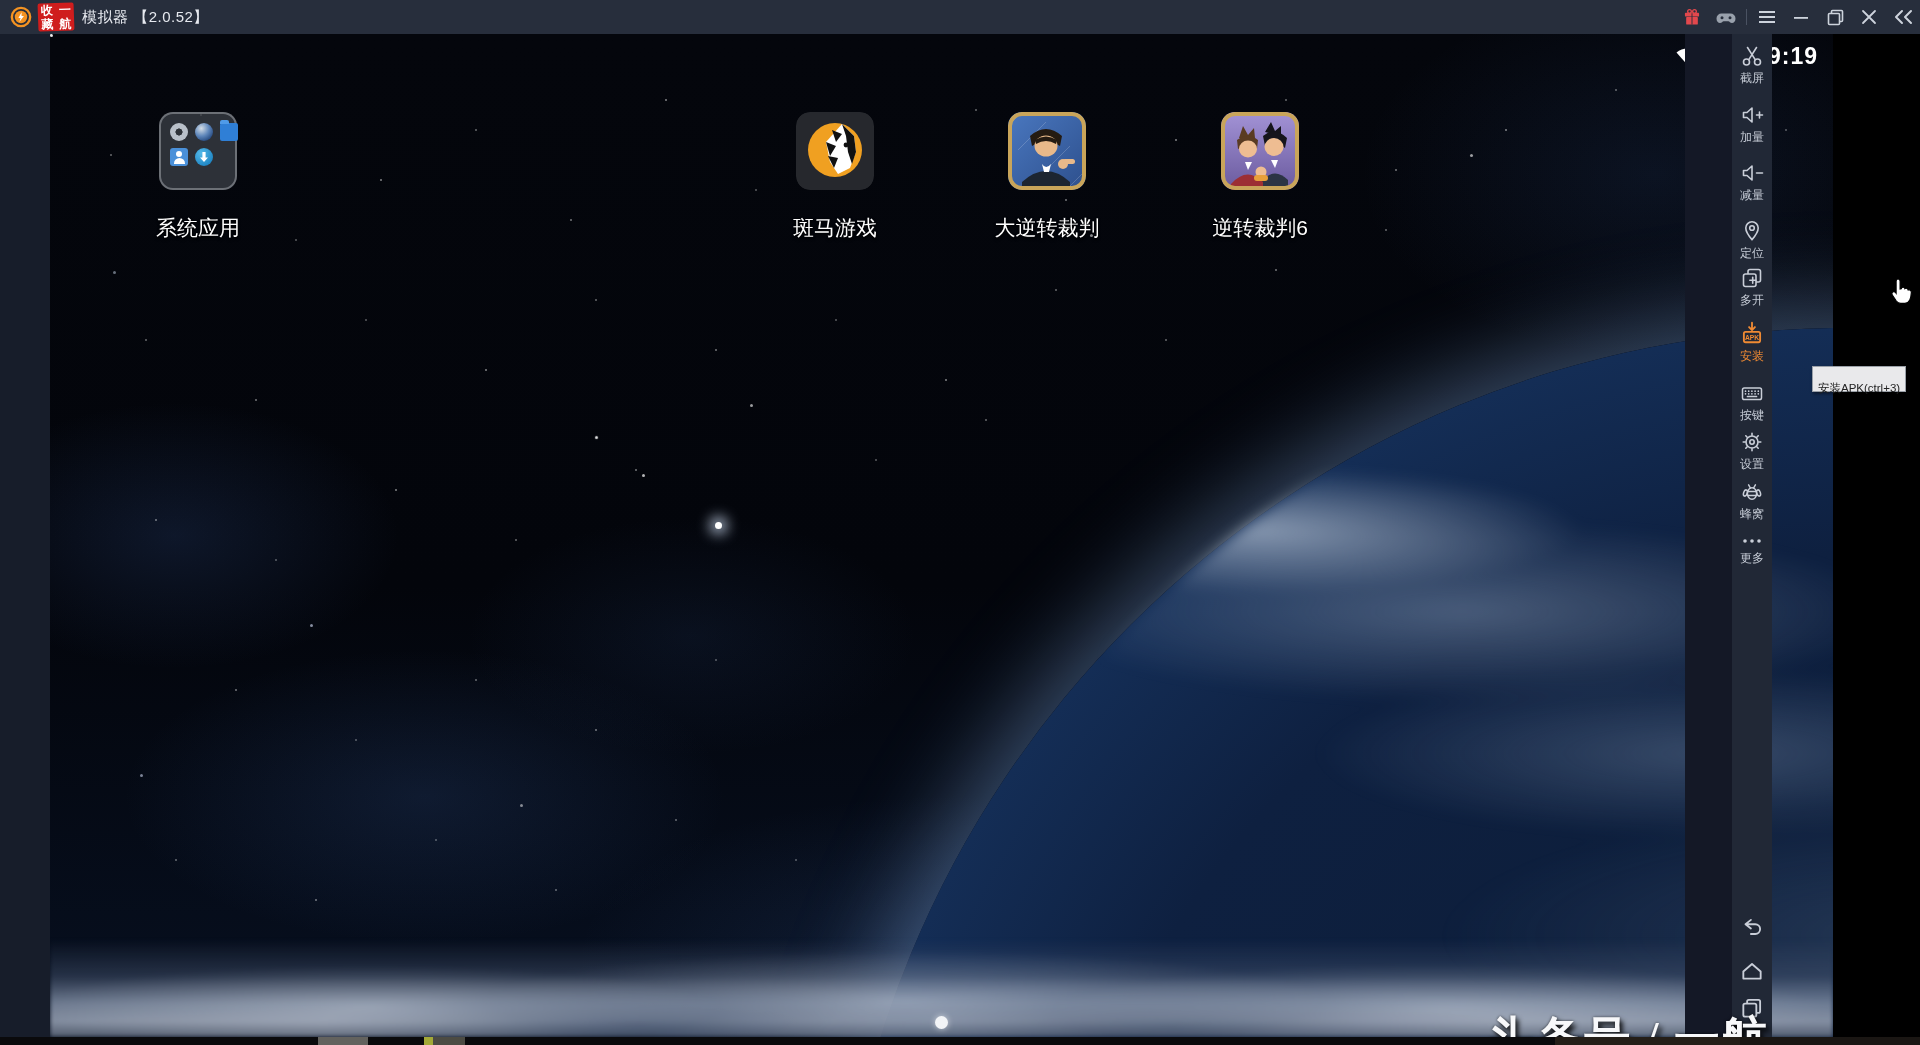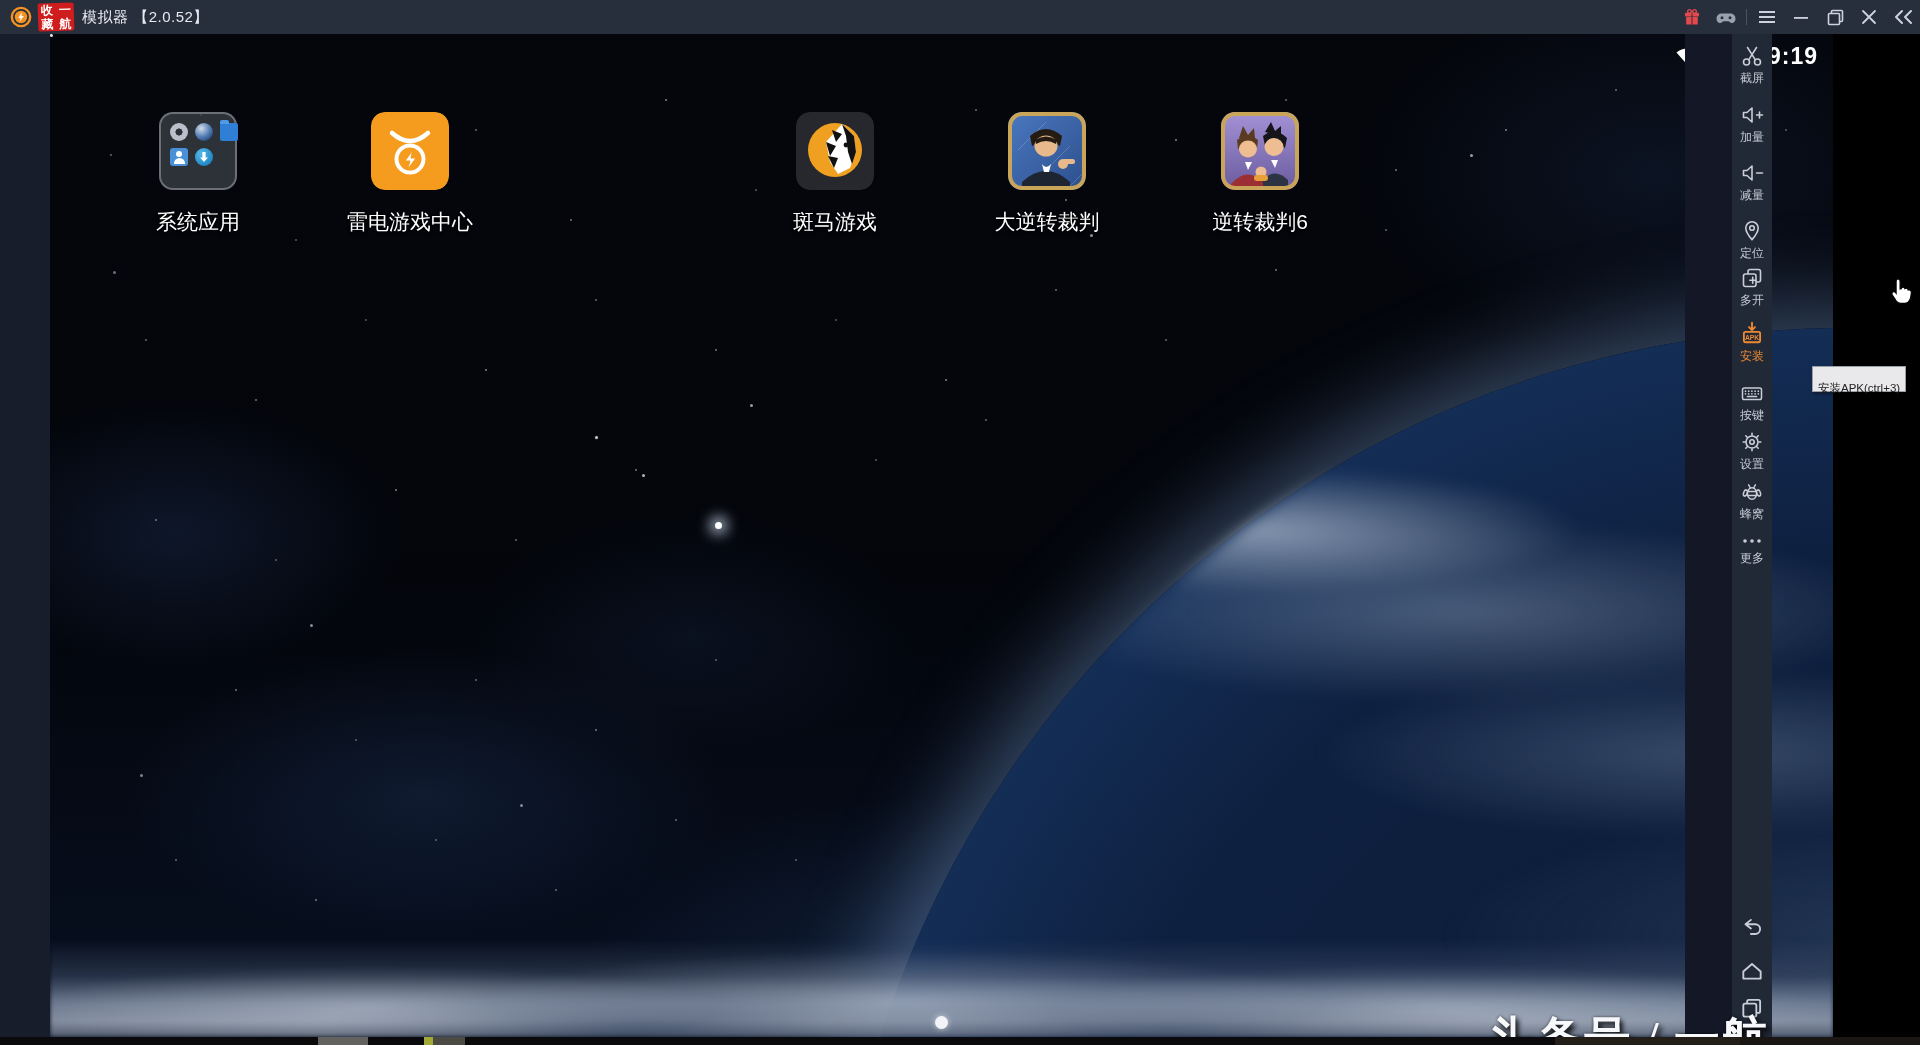--- a/index.html
+++ b/index.html
@@ -55,21 +55,21 @@
       radial-gradient(ellipse 460px 55px at 63% 90%, rgba(28,45,76,.5), transparent 75%),
       linear-gradient(180deg, rgba(20,30,50,0) 0%, rgba(70,85,112,.5) 38%, rgba(128,142,165,.82) 66%, rgba(148,158,176,.88) 84%, rgba(96,106,124,.85) 100%);}
 
   
   .statusbar{position:absolute;right:15px;top:6px;height:32px;display:flex;align-items:center;gap:9px;z-index:5;}
   .sb-time{color:#fff;font-size:23px;font-weight:700;letter-spacing:1px;}
 
   
   .app{position:absolute;top:78px;width:124px;display:flex;flex-direction:column;align-items:center;cursor:pointer;}
   .app-icon{width:78px;height:78px;border-radius:14px;position:relative;}
-  .app-label{margin-top:18px;color:#fff;font-size:21px;font-weight:500;white-space:nowrap;text-shadow:0 2px 3px rgba(0,0,0,.95),0 0 2px rgba(0,0,0,.8);}
+  .app-label{margin-top:24px;color:#fff;font-size:21px;font-weight:500;white-space:nowrap;text-shadow:0 2px 3px rgba(0,0,0,.95),0 0 2px rgba(0,0,0,.8);}
   .folder{background:rgba(56,60,68,.8);border:2px solid rgba(150,155,162,.6);display:grid;grid-template-columns:repeat(3,18px);grid-auto-rows:18px;gap:7px;padding:9px;}
   .mi{width:18px;height:18px;border-radius:3px;position:relative;}
   .mi-gear{background:radial-gradient(circle,#2e3238 0 26%,#b9c0c9 30% 72%,rgba(185,192,201,.35) 74% 86%,transparent 88%);border-radius:50%;}
   .mi-globe{border-radius:50%;background:radial-gradient(circle at 35% 30%, #d4dde6, #5e86ba 45%, #23477e 80%);}
   .mi-folder{background:#2f7fd6;border-radius:2px;}
   .mi-folder::before{content:"";position:absolute;left:0;top:-3px;width:9px;height:4px;background:#4f9be8;border-radius:2px 2px 0 0;}
   .mi-contact{background:#4a90d9;}
   .mi-contact::before{content:"";position:absolute;left:6px;top:3px;width:6px;height:6px;border-radius:50%;background:#fff;}
   .mi-contact::after{content:"";position:absolute;left:3.5px;bottom:2px;width:11px;height:6px;border-radius:6px 6px 0 0;background:#fff;}
   .mi-dl{border-radius:50%;background:radial-gradient(circle at 35% 30%, #55b9e8, #1f86c4 75%);}
@@ -197,29 +197,20 @@
       <div class="app-icon folder">
         <div class="mi mi-gear"></div>
         <div class="mi mi-globe"></div>
         <div class="mi mi-folder"></div>
         <div class="mi mi-contact"></div>
         <div class="mi mi-dl"></div>
       </div>
       <div class="app-label">系统应用</div>
     </div>
 
-    <div class="app" style="left:298px">
-      <svg class="app-icon" viewBox="0 0 78 78">
-        <rect width="78" height="78" rx="14" fill="#f59b1e"></rect>
-        <path d="M21 21 q18 16 36 0" stroke="#fff" stroke-width="4.5" fill="none" stroke-linecap="round"></path>
-        <circle cx="39" cy="47" r="13.5" fill="none" stroke="#fff" stroke-width="4"></circle>
-        <polygon points="41.5,38.5 34,49 39,49 36.5,57.5 45,46 40,46" fill="#fff" stroke="#f59b1e" stroke-width="1"></polygon>
-      </svg>
-      <div class="app-label">雷电游戏中心</div>
-    </div>
 
 
     <div class="app" style="left:723px">
       <svg class="app-icon" viewBox="0 0 78 78">
         <rect width="78" height="78" rx="14" fill="#26282d"></rect>
         <circle cx="39" cy="38" r="27" fill="#f0a021"></circle>
         <path d="M46 12 L58 24 L60 40 L54 56 L42 62 L34 50 L30 30 Z" fill="#fff"></path>
         <path d="M46 12 L58 24 L60 40 L56 52 L52 40 L50 24 Z" fill="#111"></path>
         <polygon points="30,30 40,34 34,44" fill="#111"></polygon>
         <polygon points="32,44 42,46 38,56" fill="#111"></polygon>

